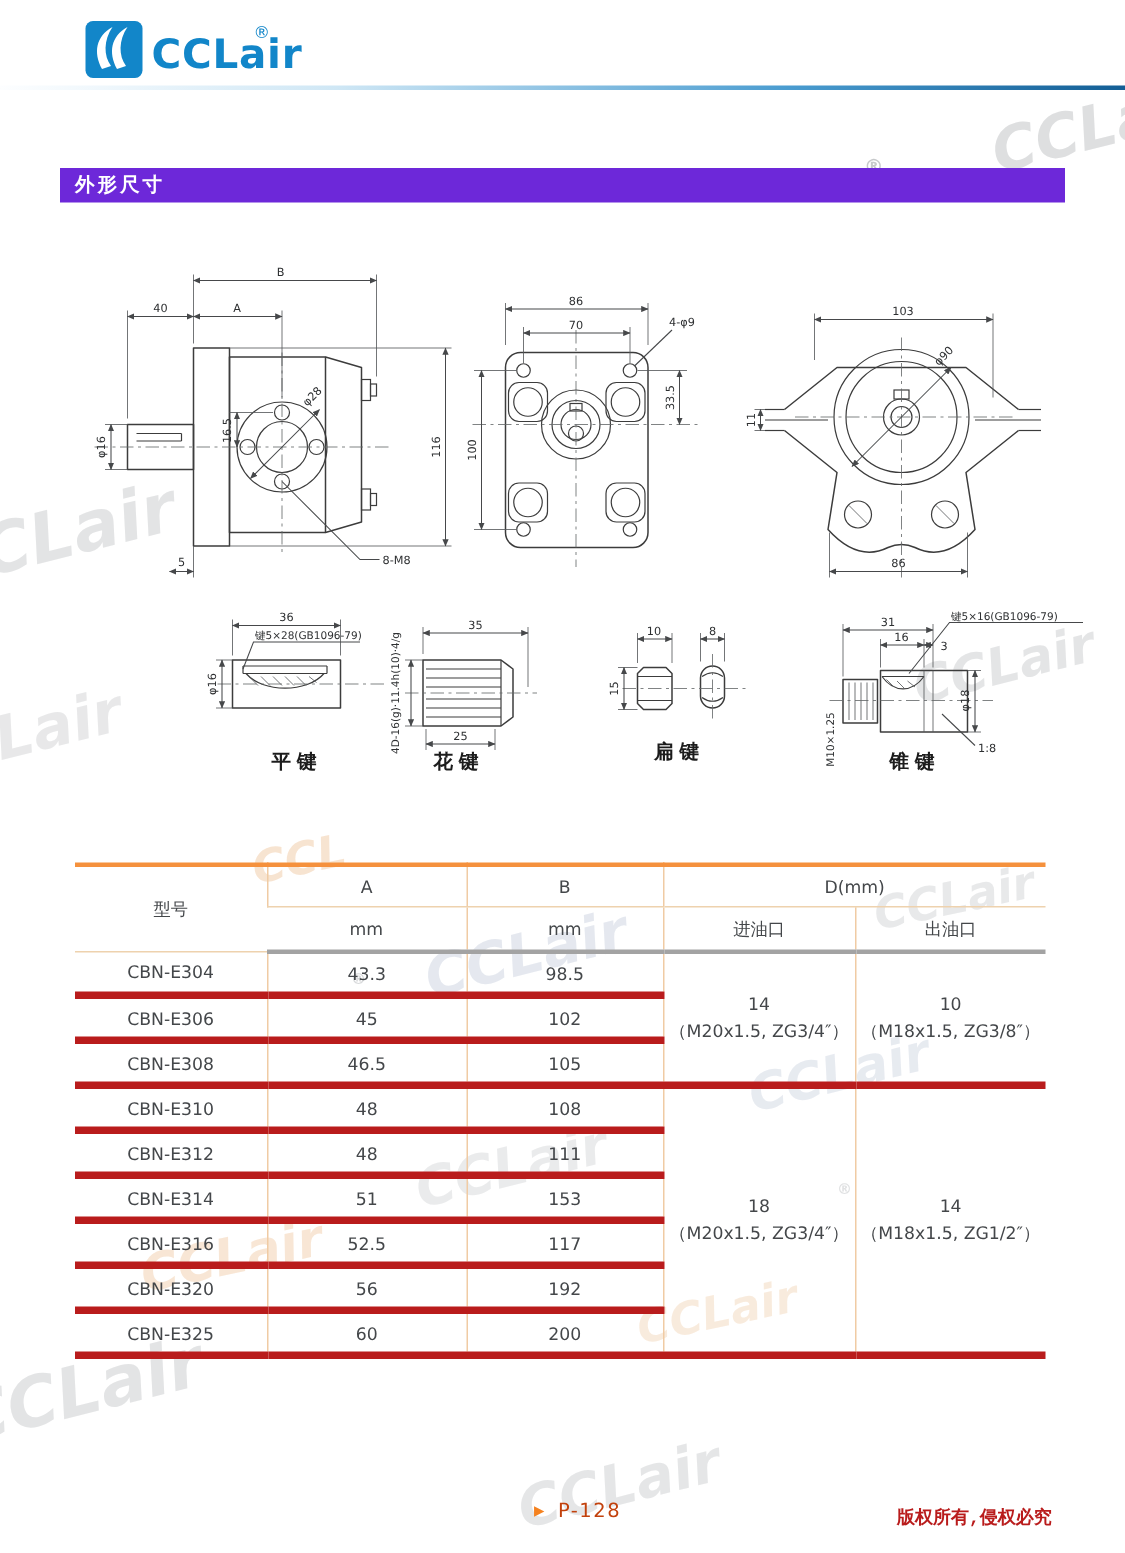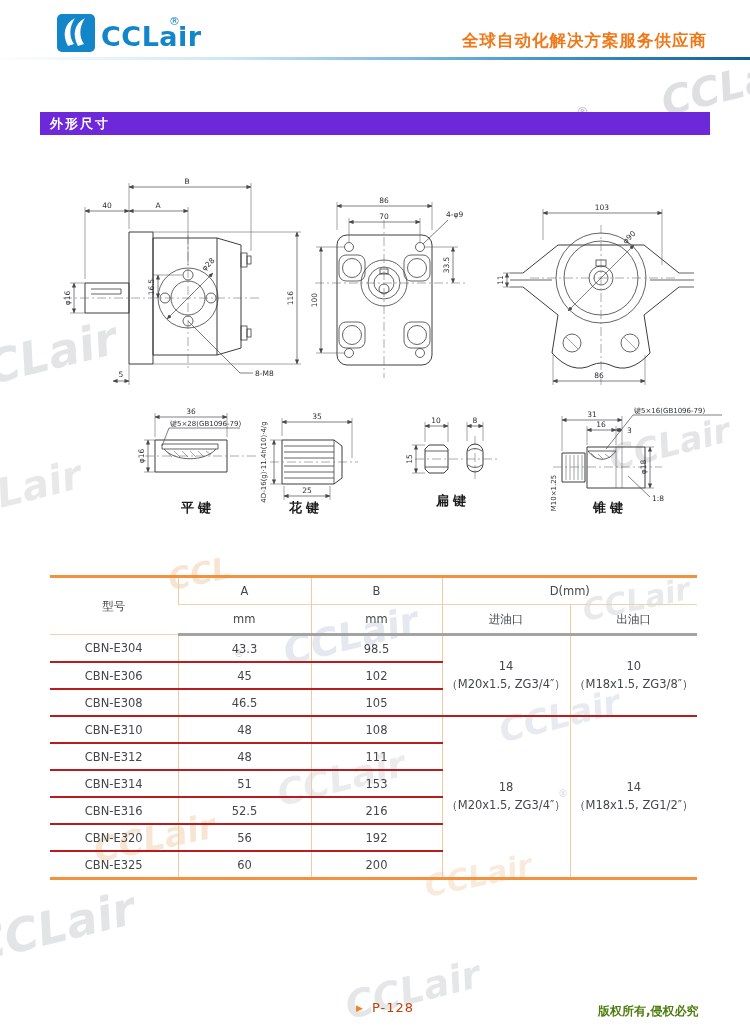--- a/index.html
+++ b/index.html
@@ -30,26 +30,26 @@
   
   .spec-table{position:absolute;left:50px;top:575px;width:647px;border-collapse:collapse;
       border-top:3px solid #f5913d;border-bottom:3px solid #f5913d;font-size:11.5px;color:#44474a;}
   .spec-table th,.spec-table td{font-weight:normal;text-align:center;padding:0;}
   .spec-table th{height:26px;}
   .spec-table td{height:25px;}
   .spec-table th+th,.spec-table td+td{border-left:1px solid #f0cba4;}
   .spec-table thead tr:first-child th{border-bottom:1px solid #eed2ae;}
   .spec-table thead tr:last-child th{border-bottom:3px solid #a3a3a3;height:28px;}
   .spec-table thead th.model-h{border-bottom:1px solid #c9ced2;}
-  .spec-table tbody td{border-bottom:2px solid #b91c1c;text-align:center;}
+  .spec-table tbody td{border-bottom:5px solid #b91c1c;text-align:center;}
   .spec-table td.merged{line-height:1.55;}
   
   .page-marker{position:absolute;left:356px;top:1003px;font-size:9px;color:#f5821f;}
   .page-num{position:absolute;left:372px;top:1000px;font-size:13px;color:#c2410c;letter-spacing:1px;}
-  .copyright{position:absolute;left:598px;top:1003px;font-size:12px;font-weight:bold;color:#4d7c0f;}
+  .copyright{position:absolute;left:598px;top:1003px;font-size:12px;font-weight:bold;color:#b91c1c;font-family:Liberation Mono, monospace;}
   
   .wm{position:absolute;font-weight:bold;font-style:italic;white-space:nowrap;pointer-events:none;
       font-family:"DejaVu Sans",sans-serif;}
 </style>
 </head>
 <body>
 
 <div class="page">
 
   <svg width="0" height="0">
@@ -80,21 +80,20 @@
     </div>
 
   <div class="logo-box">
     <svg width="38" height="38" style="position:absolute;left:0;top:0">
       <path d="M11,32 C5,21 7,10 18,4 C12,13 12,23 17,30 Z" fill="#ffffff"></path>
       <path d="M21,32 C15,21 17,10 28,4 C22,13 22,23 27,30 Z" fill="#ffffff"></path>
     </svg>
   </div>
   <div class="brand">CCLair</div>
   <div class="brand-reg">®</div>
-  <div class="tagline">全球自动化解决方案服务供应商</div>
   <div class="header-line"></div>
 
   <div class="title-bar">
     <span>外形尺寸</span>
   </div>
 
   <svg style="left:55px;top:165px" width="255" height="230" viewBox="0 0 255 230">
     <g>
       <rect class="ol" x="74" y="67" width="24" height="132"></rect>
       <rect class="ol" x="98" y="73" width="64" height="117"></rect>
@@ -415,21 +414,21 @@
           <td>111</td>
         </tr>
         <tr>
           <td>CBN-E314</td>
           <td>51</td>
           <td>153</td>
         </tr>
         <tr>
           <td>CBN-E316</td>
           <td>52.5</td>
-          <td>216</td>
+          <td>117</td>
         </tr>
         <tr>
           <td>CBN-E320</td>
           <td>56</td>
           <td>192</td>
         </tr>
         <tr>
           <td>CBN-E325</td>
           <td>60</td>
           <td>200</td>

